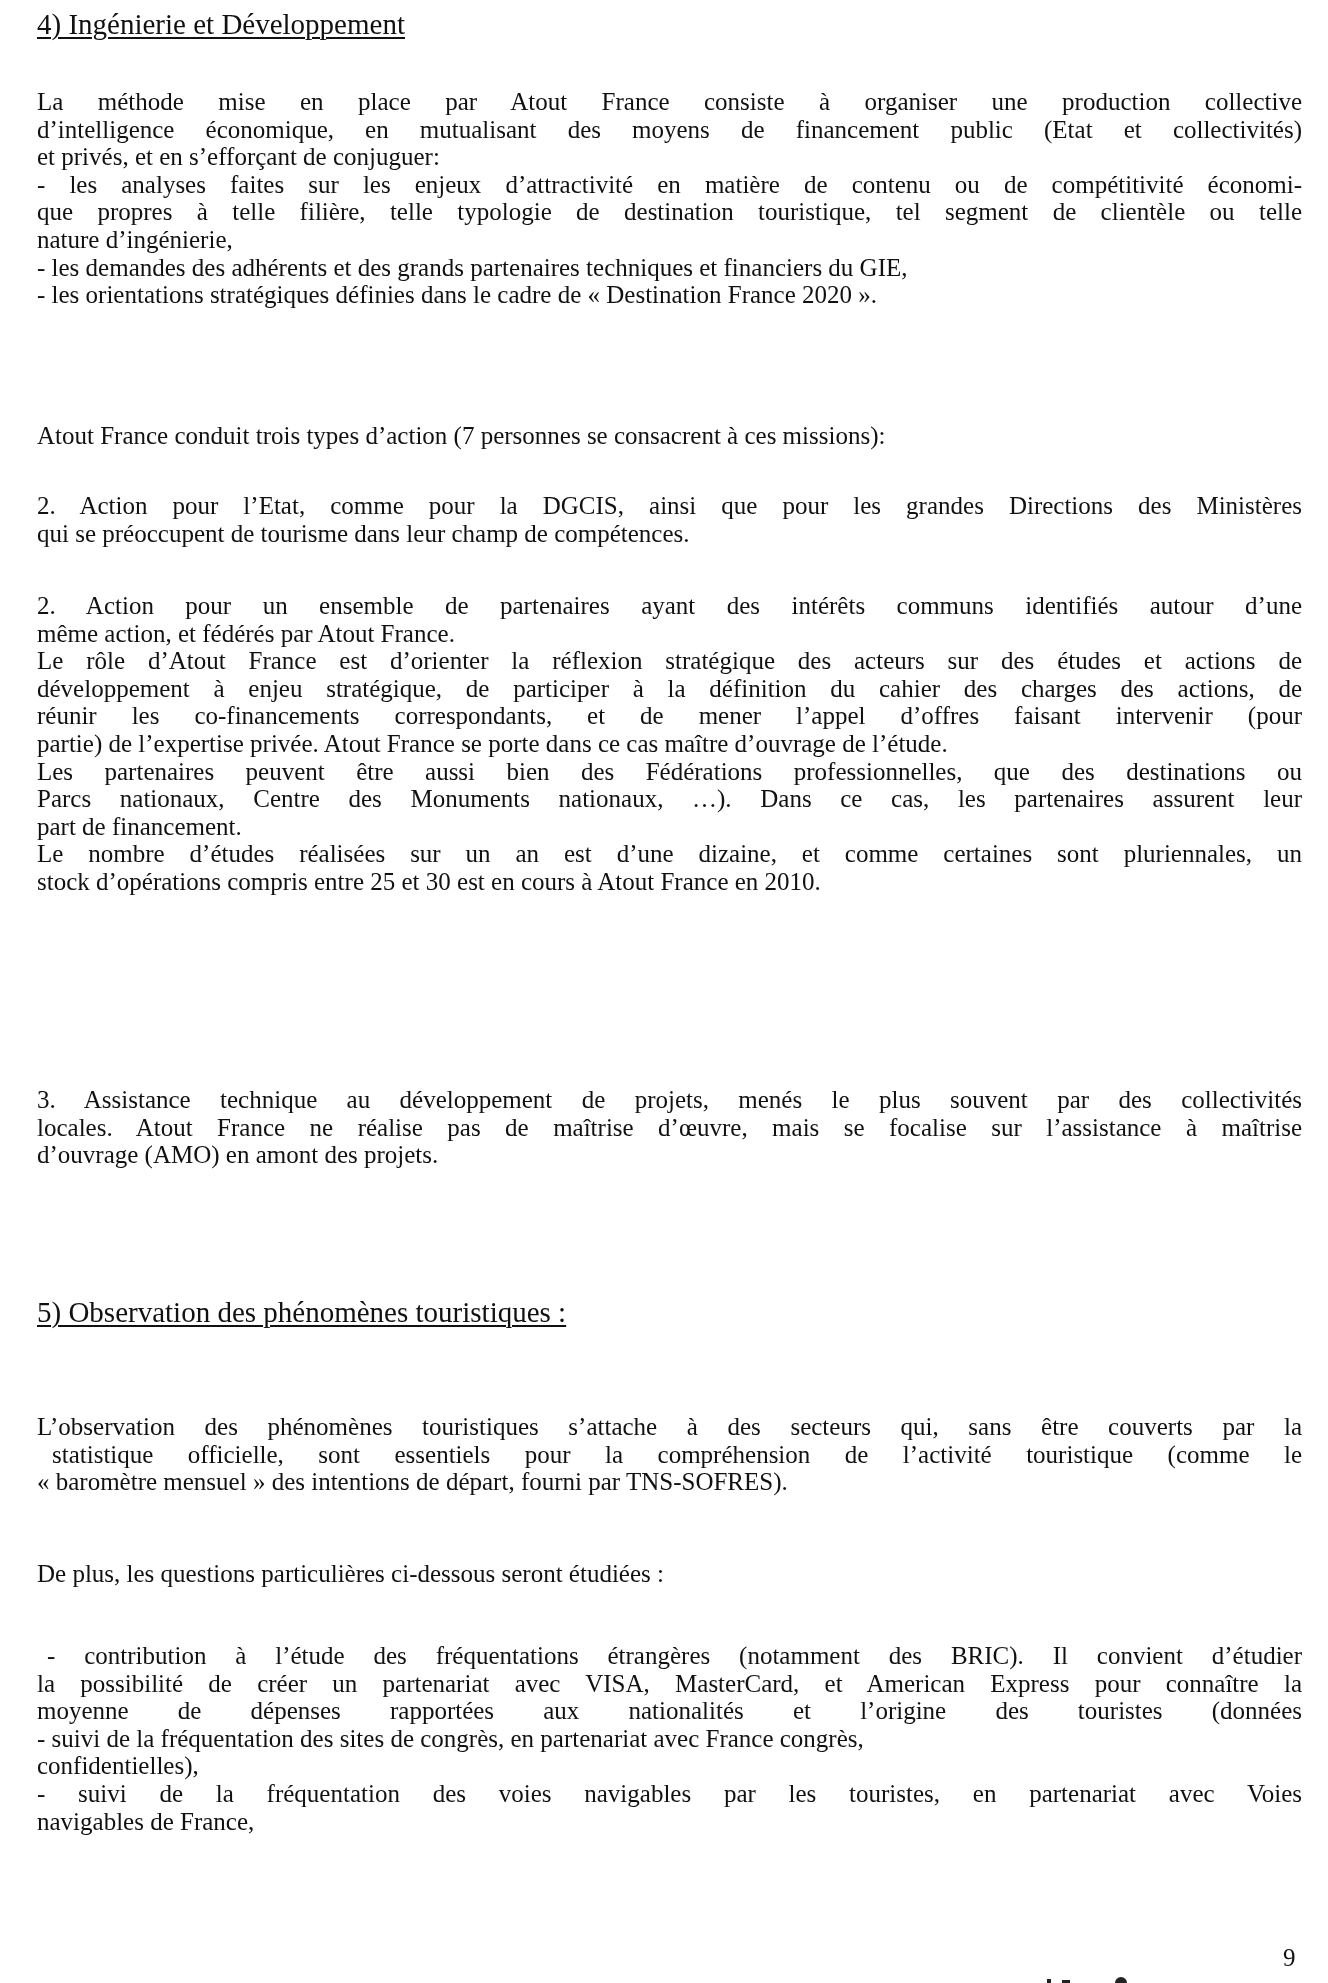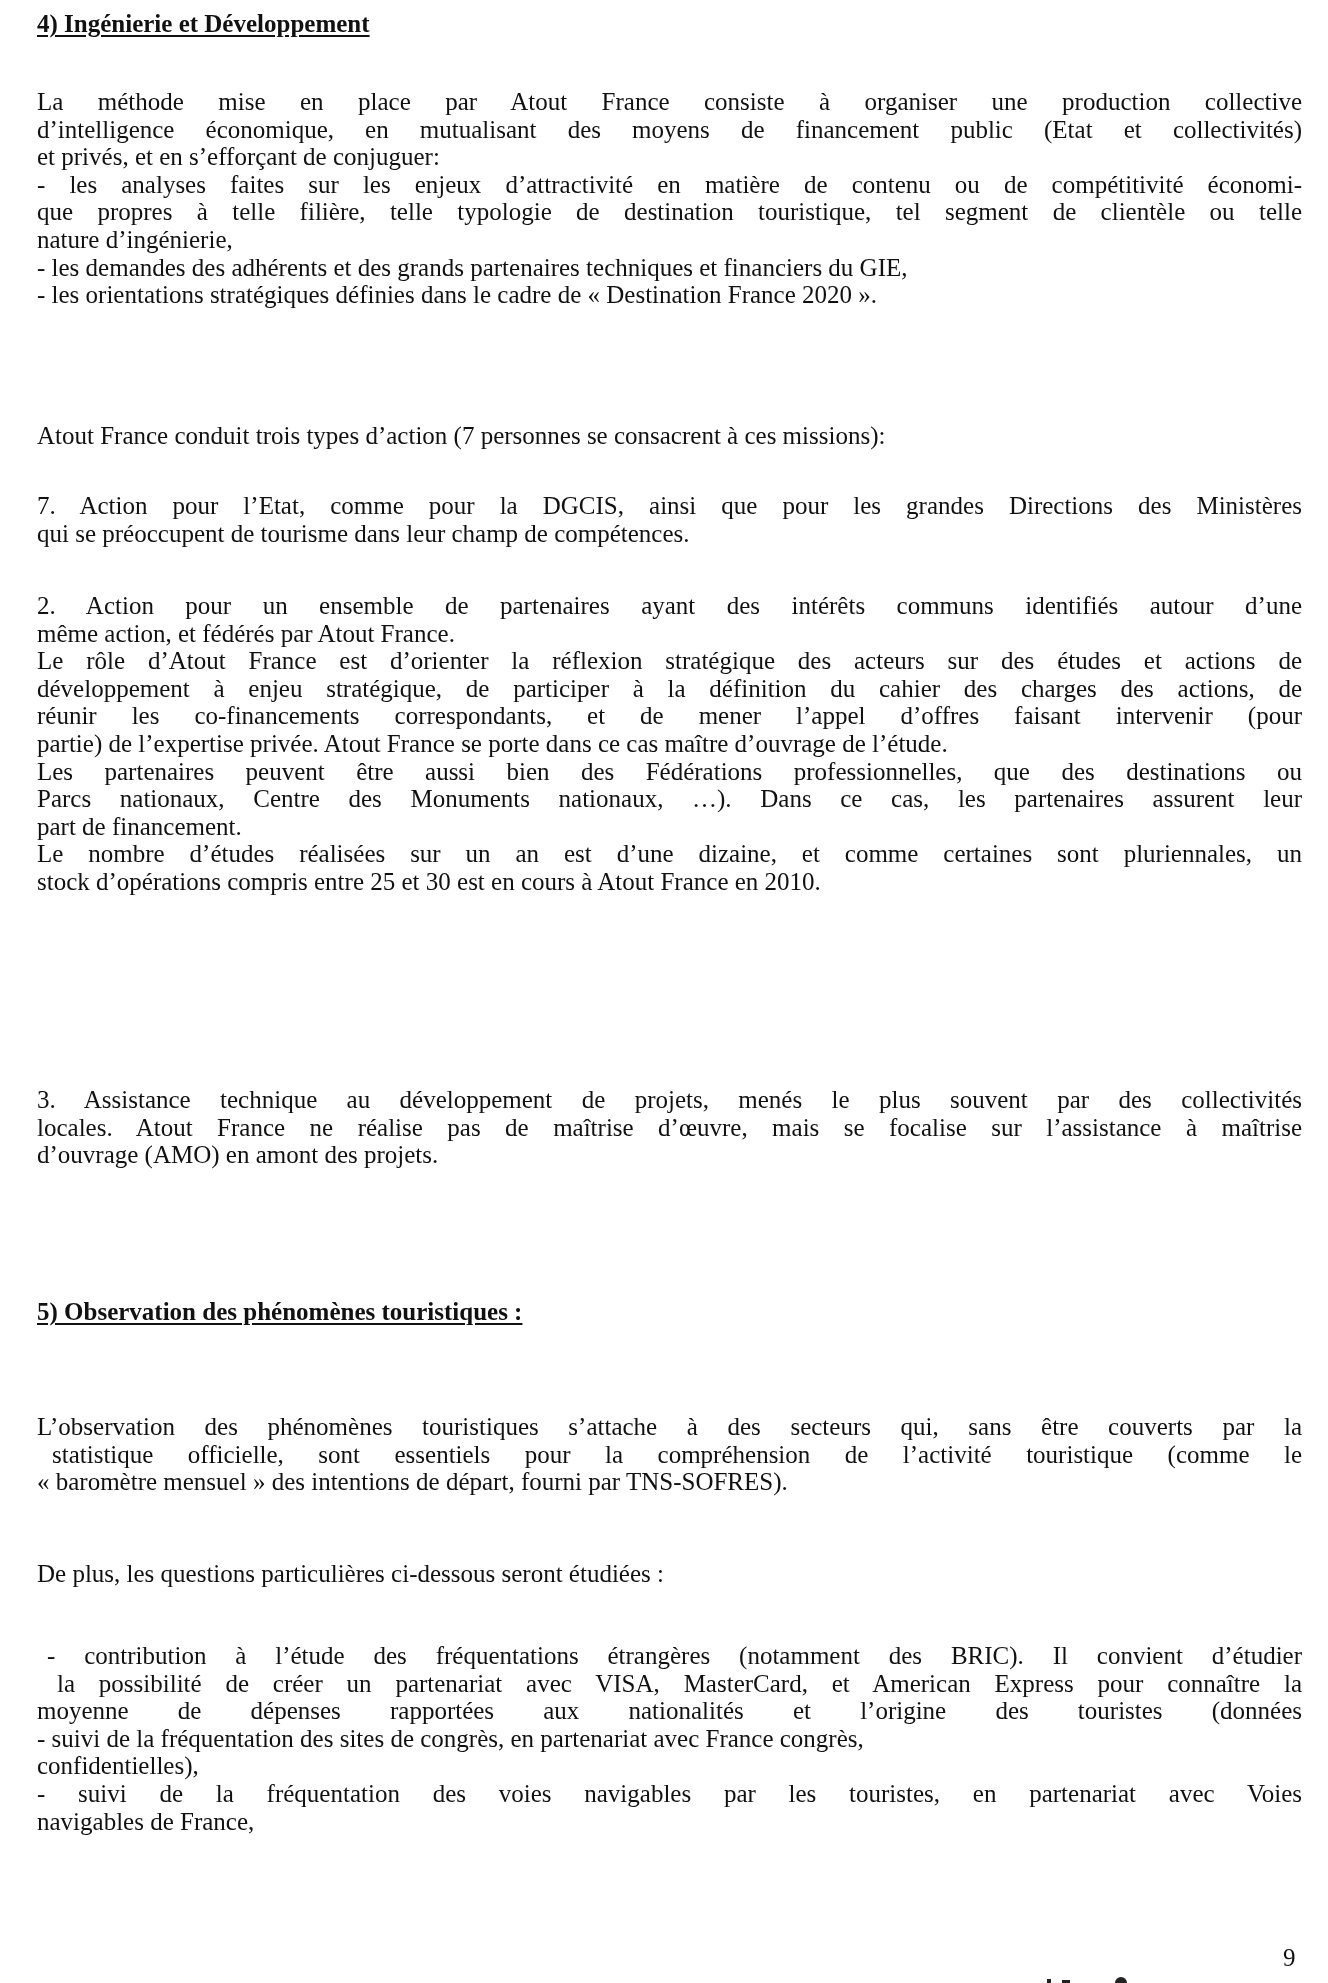--- a/index.html
+++ b/index.html
@@ -1,19 +1,19 @@
 <!DOCTYPE html>
 <html><head>
   <meta charset="utf-8">
   <style>
     html, body { margin: 0; padding: 0; background: #ffffff; }
     body { width: 1328px; height: 1983px; position: relative; overflow: hidden;
       font-family: "Liberation Serif", "DejaVu Serif", serif; color: #111; }
     .page { position: absolute; left: 0; top: 0; width: 1328px; height: 1983px; background: #fff; }
-    .heading { position: absolute; left: 37px; font-weight: bold; font-size: 25px;
+    .heading { position: absolute; left: 37px; font-weight: normal; font-size: 29px;
       text-decoration: underline; text-decoration-thickness: 2px; text-underline-offset: 3px;
       white-space: nowrap; line-height: 28px; }
     .para { position: absolute; left: 37px; width: 1265px; font-size: 25px; }
     .line { display: block; height: 27.6px; line-height: 27.6px; white-space: nowrap; overflow: visible;
       text-align: justify; text-align-last: justify; }
     .line.last { text-align-last: left; }
     .pagenum { position: absolute; left: 1283px; top: 1944px; font-size: 25px; line-height: 28px; }
     .crop-mark { position: absolute; background: #222; }
   </style>
 </head>
@@ -30,21 +30,21 @@
       <span class="line" style="white-space: normal;">- les analyses faites sur les enjeux d’attractivité en matière de contenu ou de compétitivité économi-</span>
       <span class="line" style="white-space: normal;">que propres à telle filière, telle typologie de destination touristique, tel segment de clientèle ou telle</span>
       <span class="line last">nature d’ingénierie,</span>
       <span class="line last">- les demandes des adhérents et des grands partenaires techniques et financiers du GIE,</span>
       <span class="line last">- les orientations stratégiques définies dans le cadre de « Destination France 2020 ».</span>
     </div>
   <div class="para" style="top:422px">
       <span class="line last">Atout France conduit trois types d’action (7 personnes se consacrent à ces missions):</span>
     </div>
   <div class="para" style="top:492px">
-      <span class="line" style="white-space: normal;">7. Action pour l’Etat, comme pour la DGCIS, ainsi que pour les grandes Directions des Ministères</span>
+      <span class="line" style="white-space: normal;">2. Action pour l’Etat, comme pour la DGCIS, ainsi que pour les grandes Directions des Ministères</span>
       <span class="line last">qui se préoccupent de tourisme dans leur champ de compétences.</span>
     </div>
   <div class="para" style="top:592px">
       <span class="line" style="white-space: normal;">2. Action pour un ensemble de partenaires ayant des intérêts communs identifiés autour d’une</span>
       <span class="line last">même action, et fédérés par Atout France.</span>
       <span class="line" style="white-space: normal;">Le rôle d’Atout France est d’orienter la réflexion stratégique des acteurs sur des études et actions de</span>
       <span class="line" style="white-space: normal;">développement à enjeu stratégique, de participer à la définition du cahier des charges des actions, de</span>
       <span class="line" style="white-space: normal;">réunir les co-financements correspondants, et de mener l’appel d’offres faisant intervenir (pour</span>
       <span class="line last">partie) de l’expertise privée. Atout France se porte dans ce cas maître d’ouvrage de l’étude.</span>
       <span class="line" style="white-space: normal;">Les partenaires peuvent être aussi bien des Fédérations professionnelles, que des destinations ou</span>
@@ -64,21 +64,21 @@
   <div class="para" style="top:1413px">
       <span class="line" style="white-space: normal;">L’observation des phénomènes touristiques s’attache à des secteurs qui, sans être couverts par la</span>
       <span class="line" style="white-space: normal; margin-left: 15px;">statistique officielle, sont essentiels pour la compréhension de l’activité touristique (comme le</span>
       <span class="line last">« baromètre mensuel » des intentions de départ, fourni par TNS-SOFRES).</span>
     </div>
   <div class="para" style="top:1560px">
       <span class="line last">De plus, les questions particulières ci-dessous seront étudiées :</span>
     </div>
   <div class="para" style="top:1642px">
       <span class="line" style="white-space: normal; margin-left: 10px;">- contribution à l’étude des fréquentations étrangères (notamment des BRIC). Il convient d’étudier</span>
-      <span class="line" style="white-space: normal; margin-left: 20px;">la possibilité de créer un partenariat avec VISA, MasterCard, et American Express pour connaître la</span>
+      <span class="line" style="white-space: normal;">la possibilité de créer un partenariat avec VISA, MasterCard, et American Express pour connaître la</span>
       <span class="line" style="white-space: normal;">moyenne de dépenses rapportées aux nationalités et l’origine des touristes (données</span>
       <span class="line last">- suivi de la fréquentation des sites de congrès, en partenariat avec France congrès,</span>
       <span class="line last">confidentielles),</span>
       <span class="line" style="white-space: normal;">- suivi de la fréquentation des voies navigables par les touristes, en partenariat avec Voies</span>
       <span class="line last">navigables de France,</span>
     </div>
 
   <div class="pagenum">9</div>
   <div class="crop-mark" style="left:1047px;top:1979px;width:4px;height:4px"></div>
   <div class="crop-mark" style="left:1062px;top:1980px;width:8px;height:3px"></div>

